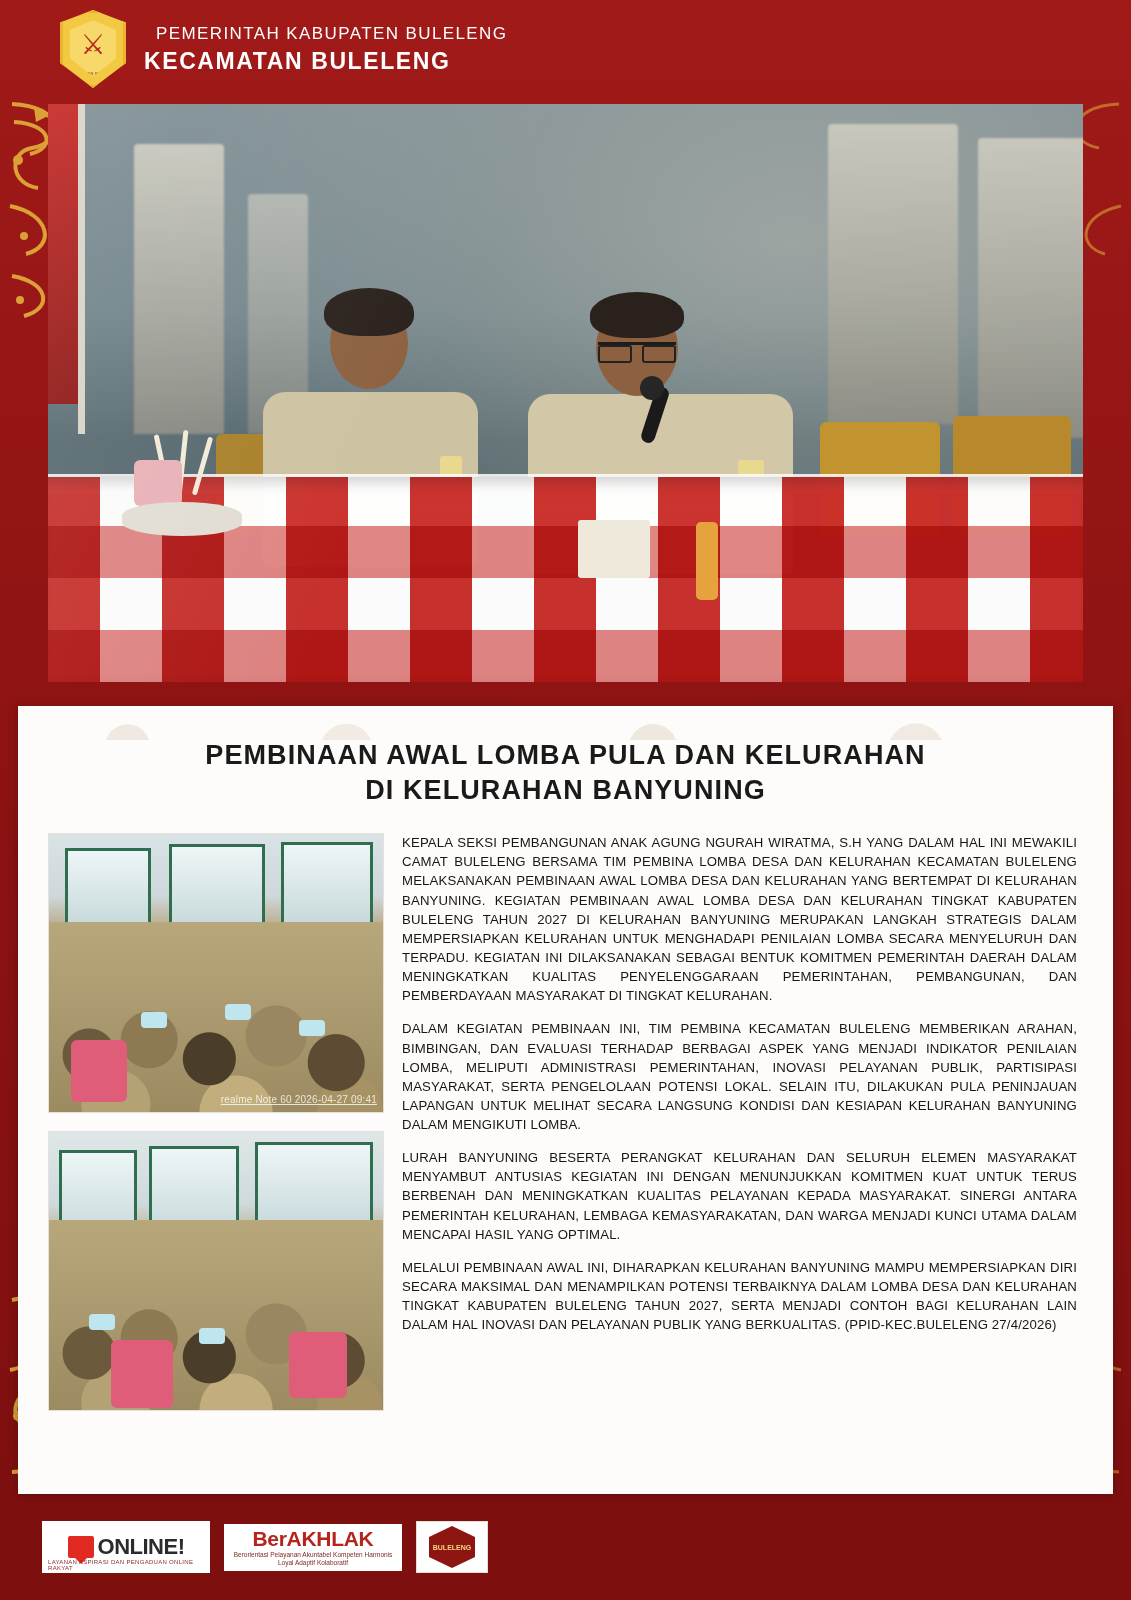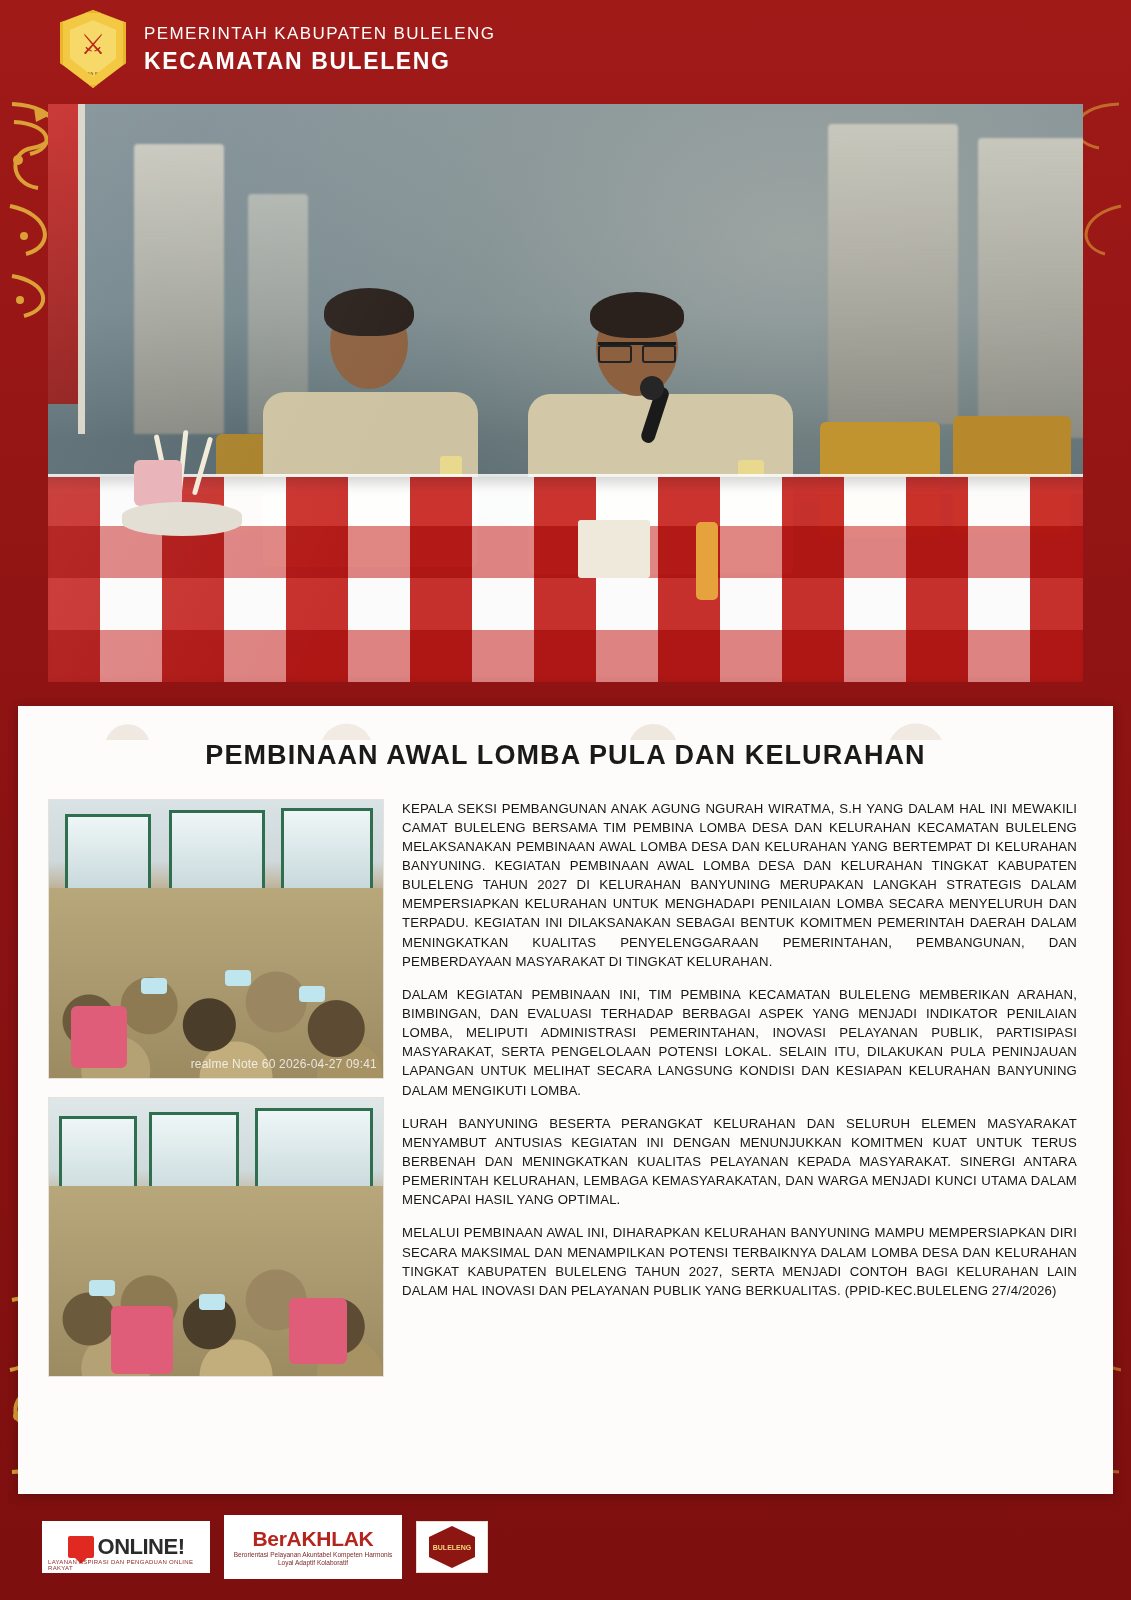--- a/index.html
+++ b/index.html
@@ -78,20 +78,21 @@
     font-size: 4px;
     letter-spacing: .2px;
     color: #6b3a0a;
   }
   .header-text { display: flex; flex-direction: column; gap: 4px; }
   .header-line1 {
     color: #ffffff;
     font-size: 17px;
     letter-spacing: 1.4px;
     font-weight: 400;
+    margin-left: 12px;
   }
   .header-line2 {
     color: #ffffff;
     font-size: 23px;
     letter-spacing: 1.6px;
     font-weight: bold;
   }
 
   
   .hero-wrap {
@@ -296,24 +297,25 @@
   }
   .r1cp { left: 22px; top: 206px; width: 56px; height: 62px; }
   .r2cp1 { left: 62px; top: 208px; width: 62px; height: 68px; }
   .r2cp2 { left: 240px; top: 200px; width: 58px; height: 66px; }
   .mask {
     position: absolute; width: 26px; height: 16px; background: #bfe6ef; border-radius: 4px;
   }
   .photo-stamp {
     position: absolute; right: 6px; bottom: 6px;
     color: rgba(255,255,255,.78);
-    font-size: 12px;
+    font-size: 10px;
     text-align: right;
     line-height: 1.25;
     letter-spacing: .2px;
+    text-decoration: underline;
   }
 
   .text-col { flex: 1 1 auto; }
   .para {
     color: #161616;
     font-size: 13.2px;
     line-height: 1.45;
     text-align: justify;
     margin: 0 0 14px 0;
     letter-spacing: .15px;
@@ -342,21 +344,21 @@
     content:""; position:absolute; left:6px; bottom:-6px;
     border-left: 7px solid transparent; border-right: 7px solid transparent;
     border-top: 7px solid #e02a21;
   }
   .lapor-text { font-weight: bold; font-size: 22px; color: #2b2b2b; letter-spacing: -.5px; }
   .lapor-sub {
     position: absolute; bottom: 2px; left: 6px; right: 6px;
     font-size: 6px; color: #8c2b26; letter-spacing: .3px;
   }
   .logo-berakhlak {
-    width: 178px; height: 64px; background: #ffffff;
+    width: 178px; height: 47px; background: #ffffff;
     display: flex; flex-direction: column; align-items: center; justify-content: center;
     padding: 4px 6px;
   }
   .ber-top { font-weight: bold; font-size: 21px; color: #b5241d; letter-spacing: -.3px; }
   .ber-sub { font-size: 6.5px; color: #7a2a25; text-align: center; line-height: 1.25; }
   .logo-buleleng {
     width: 72px; height: 52px; background: #ffffff;
     display: flex; align-items: center; justify-content: center;
     border: 1px solid #e7ded0;
   }
@@ -489,20 +491,21 @@
 
       <div class="hero-sheen"></div>
     </div>
   </div>
 
   <div class="card">
     <div class="card-torn"></div>
 
     <div class="title-block">
       <div class="title-line">PEMBINAAN AWAL LOMBA PULA DAN KELURAHAN</div>
+      <div class="title-line">DI KELURAHAN BANYUNING</div>
     </div>
 
     <div class="content">
       <div class="photos-col">
 
         <div class="photo">
           <div class="room1"></div>
           <div class="win r1w1"></div>
           <div class="win r1w2"></div>
           <div class="win r1w3"></div>

